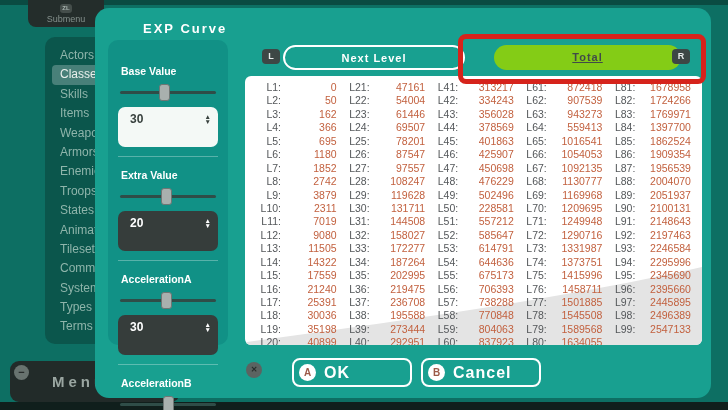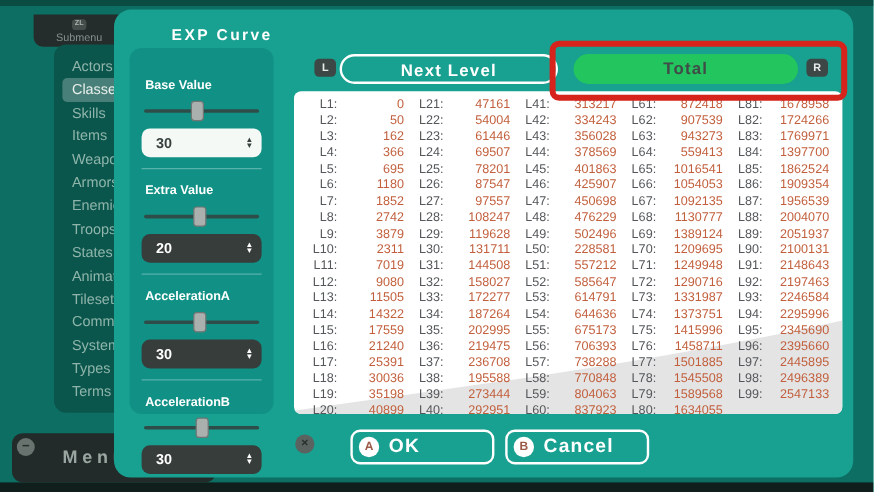--- a/index.html
+++ b/index.html
@@ -2,21 +2,21 @@
 <html><head>
 <meta charset="utf-8">
 <style>
   html,body{margin:0;padding:0;}
   #screen{position:relative;width:728px;height:410px;background:#0d6f63;overflow:hidden;
     font-family:"Liberation Sans",sans-serif;-webkit-font-smoothing:antialiased;}
   
   .top-strip{position:absolute;left:0;top:0;width:728px;height:5px;background:#0a4b42;}
   .bottom-strip{position:absolute;left:0;top:402px;width:728px;height:8px;background:#101f1c;}
   
-  .submenu-tab{position:absolute;left:28px;top:12px;width:76px;height:27px;background:#242d2b;
+  .submenu-tab{position:absolute;left:28px;top:0;width:76px;height:27px;background:#242d2b;
     border-radius:0 0 8px 8px;display:flex;flex-direction:column;align-items:center;justify-content:center;z-index:1;}
   .zl-icon{width:12px;height:9px;background:#454e4b;border-radius:3px;color:#aab4b0;font-size:6px;
     line-height:9px;text-align:center;font-weight:bold;}
   .submenu-label{font-size:9px;color:#84908c;margin-top:1px;}
   
   .sidebar{position:absolute;left:45px;top:37px;width:122px;height:307px;background:#0b564c;
     border-radius:10px;padding-top:9px;box-sizing:border-box;z-index:1;}
   .sb-item{height:19.4px;line-height:19.4px;padding-left:15px;font-size:12px;color:#8fb5ab;
     white-space:nowrap;overflow:hidden;}
   .sb-item.selected{background:rgba(255,255,255,0.25);border-radius:4px;margin:0 5px 0 7px;
@@ -32,37 +32,37 @@
   .dialog{position:absolute;left:95px;top:8px;width:616px;height:390px;background:#18a090;
     border-radius:14px;z-index:2;}
   .dialog-title{position:absolute;left:48px;right:0;top:13px;color:#fff;
     font-size:13px;font-weight:bold;letter-spacing:2px;}
   
   .shoulder{position:absolute;width:18px;height:15px;background:#3d4745;border-radius:4px;
     color:#e8eceb;font-size:9px;font-weight:bold;text-align:center;line-height:15px;}
   .shoulder-l{left:167px;top:41px;}
   .shoulder-r{left:577px;top:41px;}
   .tab{position:absolute;top:37px;height:25px;border-radius:13px;box-sizing:border-box;
-    text-align:center;font-size:14px;font-weight:bold;letter-spacing:1px;line-height:23px;}
+    text-align:center;font-size:11px;font-weight:bold;letter-spacing:1px;line-height:23px;}
   .tab-next{left:188px;width:182px;border:2px solid #fff;color:#fff;}
-  .tab-total{left:383px;width:187px;background:#22c55e;color:#414b48;line-height:25px;}
+  .tab-total{left:399px;width:187px;background:#84cc16;color:#414b48;line-height:25px;text-decoration:underline;}
   .highlight-box{position:absolute;left:363px;top:26px;width:238px;height:40px;
     border:5px solid #d6231b;border-radius:8px;z-index:6;pointer-events:none;}
   
   .params-panel{position:absolute;left:13px;top:32px;width:120px;height:305px;background:#119186;
     border-radius:10px;box-sizing:border-box;padding:13px 10px 0 10px;}
   .param-group{padding-bottom:9px;margin-bottom:9px;border-bottom:1px solid rgba(255,255,255,0.3);}
   .param-group:last-child{border-bottom:none;}
   .param-label{font-size:10.5px;font-weight:bold;color:#fff;margin:12px 0 8px 3px;white-space:nowrap;}
   .slider{position:relative;height:15px;margin:0 2px 7px 2px;}
   .slider .track{position:absolute;left:0;right:0;top:6px;height:3px;background:#2f4d48;border-radius:2px;}
   .slider .handle{position:absolute;top:-1px;width:11px;height:17px;background:#a9b0ae;
     border:1px solid #6f7674;border-radius:3px;box-sizing:border-box;}
   .spin{height:24px;border-radius:7px;background:#363d3b;color:#fff;display:flex;align-items:center;
-    padding:0 7px 0 12px;}
+    padding:0 7px 16px 12px;}
   .spin.focused{background:#f4f9f6;color:#37403d;}
   .spin-val{flex:1;font-size:12px;font-weight:bold;}
   .arrows{display:flex;flex-direction:column;align-items:center;font-size:6.5px;line-height:5.5px;}
   
   .table-panel{position:absolute;left:150px;top:68px;width:457px;height:269px;background:#fff;
     border-radius:6px;overflow:hidden;}
   .curve-bg{position:absolute;left:0;top:0;width:100%;height:100%;}
   .tgrid{position:absolute;left:0;top:0;width:100%;height:100%;display:flex;
     padding:5px 8px 0 6px;box-sizing:border-box;}
   .tcol{flex:1;min-width:0;}
@@ -465,21 +465,21 @@
             <div class="trow">
               <span class="tlabel">L67:</span>
               <span class="tval">1092135</span>
             </div>
             <div class="trow">
               <span class="tlabel">L68:</span>
               <span class="tval">1130777</span>
             </div>
             <div class="trow">
               <span class="tlabel">L69:</span>
-              <span class="tval">1389124</span>
+              <span class="tval">1169968</span>
             </div>
             <div class="trow">
               <span class="tlabel">L70:</span>
               <span class="tval">1209695</span>
             </div>
             <div class="trow">
               <span class="tlabel">L71:</span>
               <span class="tval">1249948</span>
             </div>
             <div class="trow">

